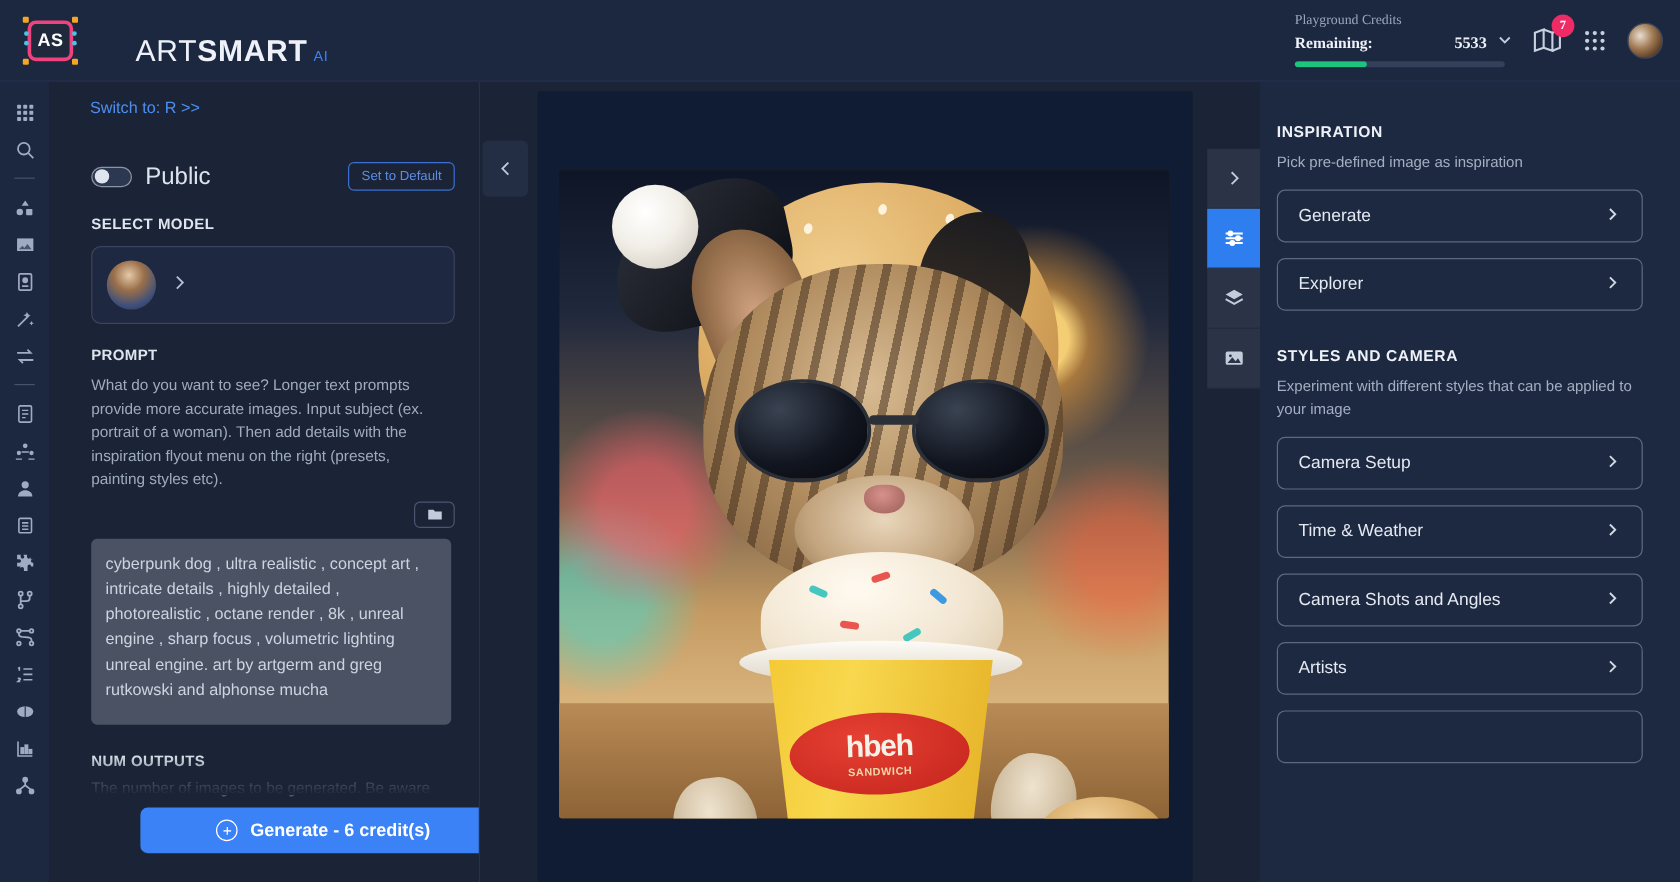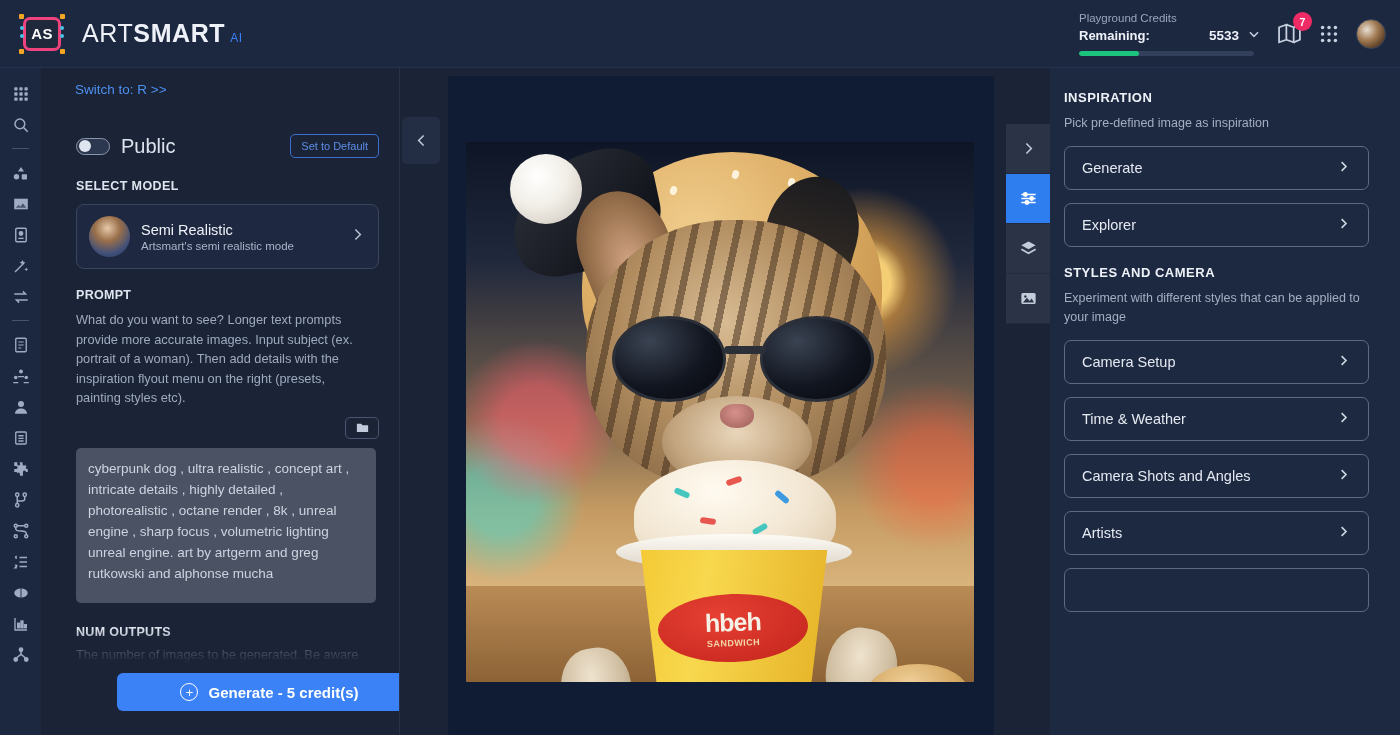--- a/index.html
+++ b/index.html
@@ -12,21 +12,21 @@
   .app { position: relative; width: 1400px; height: 735px; display: flex; flex-direction: column; }
 
   
   .header {
     height: 68px; flex: 0 0 68px;
     background: #1c2740;
     display: flex; align-items: center;
     border-bottom: 1px solid #253151;
     position: relative; z-index: 30;
   }
-  .logo-wrap { display: flex; align-items: center; padding-left: 18px; }
+  .logo-wrap { display: flex; align-items: flex-end; padding-left: 18px; gap: 31px; }
   .logo-mark {
     width: 48px; height: 48px; position: relative;
     display: flex; align-items: center; justify-content: center;
   }
   .logo-box {
     width: 38px; height: 34px;
     border: 3px solid #f0437e; border-radius: 7px;
     display: flex; align-items: center; justify-content: center;
     background: #20293c;
   }
@@ -37,21 +37,21 @@
   .hdd { position: absolute; width: 4px; height: 4px; background: #49c2e8; border-radius: 50%; }
   .hdd.l1 { left: 2px; top: 16px; } .hdd.l2 { left: 2px; top: 24px; }
   .hdd.r1 { right: 2px; top: 16px; } .hdd.r2 { right: 2px; top: 24px; }
   .brand { margin-left: 16px; font-size: 25px; color: #eef2f8; letter-spacing: .6px; }
   .brand b { font-weight: 700; }
   .brand .light { font-weight: 400; }
   .brand .ai { font-size: 12px; color: #3b82f6; margin-left: 5px; letter-spacing: .5px; }
 
   .header-right {
     margin-left: auto; display: flex; align-items: center;
-    padding-right: 14px; gap: 16px;
+    padding-right: 14px; gap: 16px; font-family: Liberation Serif, serif;
   }
   .credits { min-width: 182px; }
   .credits-title { font-size: 11.5px; color: #9aa6bd; margin-bottom: 3px; }
   .credits-row { display: flex; align-items: center; gap: 8px; }
   .credits-label { font-size: 13px; font-weight: bold; color: #eef2f8; }
   .credits-val { font-size: 13.5px; font-weight: bold; color: #eef2f8; margin-left: auto; }
   .chev-down { width: 14px; color: #c3ccdb; }
   .credits-bar {
     margin-top: 6px; height: 5px; width: 175px;
     background: #33405c; border-radius: 3px; overflow: hidden;
@@ -315,21 +315,21 @@
     border-bottom: 1px solid #222b3c;
   }
   .tool-btn.active { background: #2f7ef0; color: #fff; }
 
   
   .right-panel {
     width: 350px; flex: 0 0 350px;
     background: #1d2940; padding: 22px 14px 0 14px;
     overflow: hidden; position: relative;
   }
-  .rp-title { font-size: 13px; font-weight: bold; color: #eef2f8; letter-spacing: .5px; }
+  .rp-title { font-size: 13px; font-weight: bold; color: #eef2f8; letter-spacing: .5px; margin-top: 12px; }
   .rp-sub { margin-top: 9px; font-size: 12.5px; color: #a4aec2; line-height: 19px; }
   .rp-btn {
     margin-top: 13px; height: 44px; width: 305px;
     border: 1px solid #5d6a83; border-radius: 7px;
     display: flex; align-items: center; padding: 0 17px;
     color: #e4e9f2; font-size: 14.5px; cursor: pointer;
     background: transparent;
   }
   .rp-btn .chev { margin-left: auto; color: #cfd7e4; }
   .rp-gap { height: 18px; }
@@ -546,24 +546,20 @@
             <span class="knob"></span>
           </div>
           <span class="toggle-label">Public</span>
           <button class="btn-outline">Set to Default</button>
         </div>
 
         <div class="section-cap">SELECT MODEL</div>
 
         <div class="model-card">
           <div class="model-thumb"></div>
-          <div class="model-texts">
-            <div class="model-title">Semi Realistic</div>
-            <div class="model-sub">Artsmart's semi realistic mode</div>
-          </div>
           <span class="chev-r">
             <svg width="17" height="17" viewBox="0 0 24 24" fill="none" stroke="currentColor" stroke-width="2.2">
                 <path d="M9 5l7 7-7 7"></path>
               </svg>
           </span>
         </div>
 
         <div class="field-label">PROMPT</div>
         <div class="field-desc">What do you want to see? Longer text prompts provide more accurate images. Input subject (ex. portrait of a woman). Then add details with the inspiration flyout menu on the right (presets, painting styles etc).</div>
 
@@ -577,21 +573,21 @@
 
         <textarea class="prompt-box" style="">cyberpunk dog , ultra realistic , concept art , intricate details , highly detailed , photorealistic , octane render , 8k , unreal engine , sharp focus , volumetric lighting unreal engine. art by artgerm and greg rutkowski and alphonse mucha</textarea>
 
         <div class="num-label">NUM OUTPUTS</div>
         <div class="num-desc">The number of images to be generated. Be aware</div>
       </div>
 
       <div class="lp-fade"></div>
       <button class="generate-btn">
         <span class="gen-plus">+</span>
-        <span>Generate - 5 credit(s)</span>
+        <span>Generate - 6 credit(s)</span>
       </button>
     </div>
 
     <div class="canvas">
       <div class="collapse-left">
         <svg width="17" height="17" viewBox="0 0 24 24" fill="none" stroke="currentColor" stroke-width="2.2">
             <path d="M15 5l-7 7 7 7"></path>
           </svg>
       </div>
 

